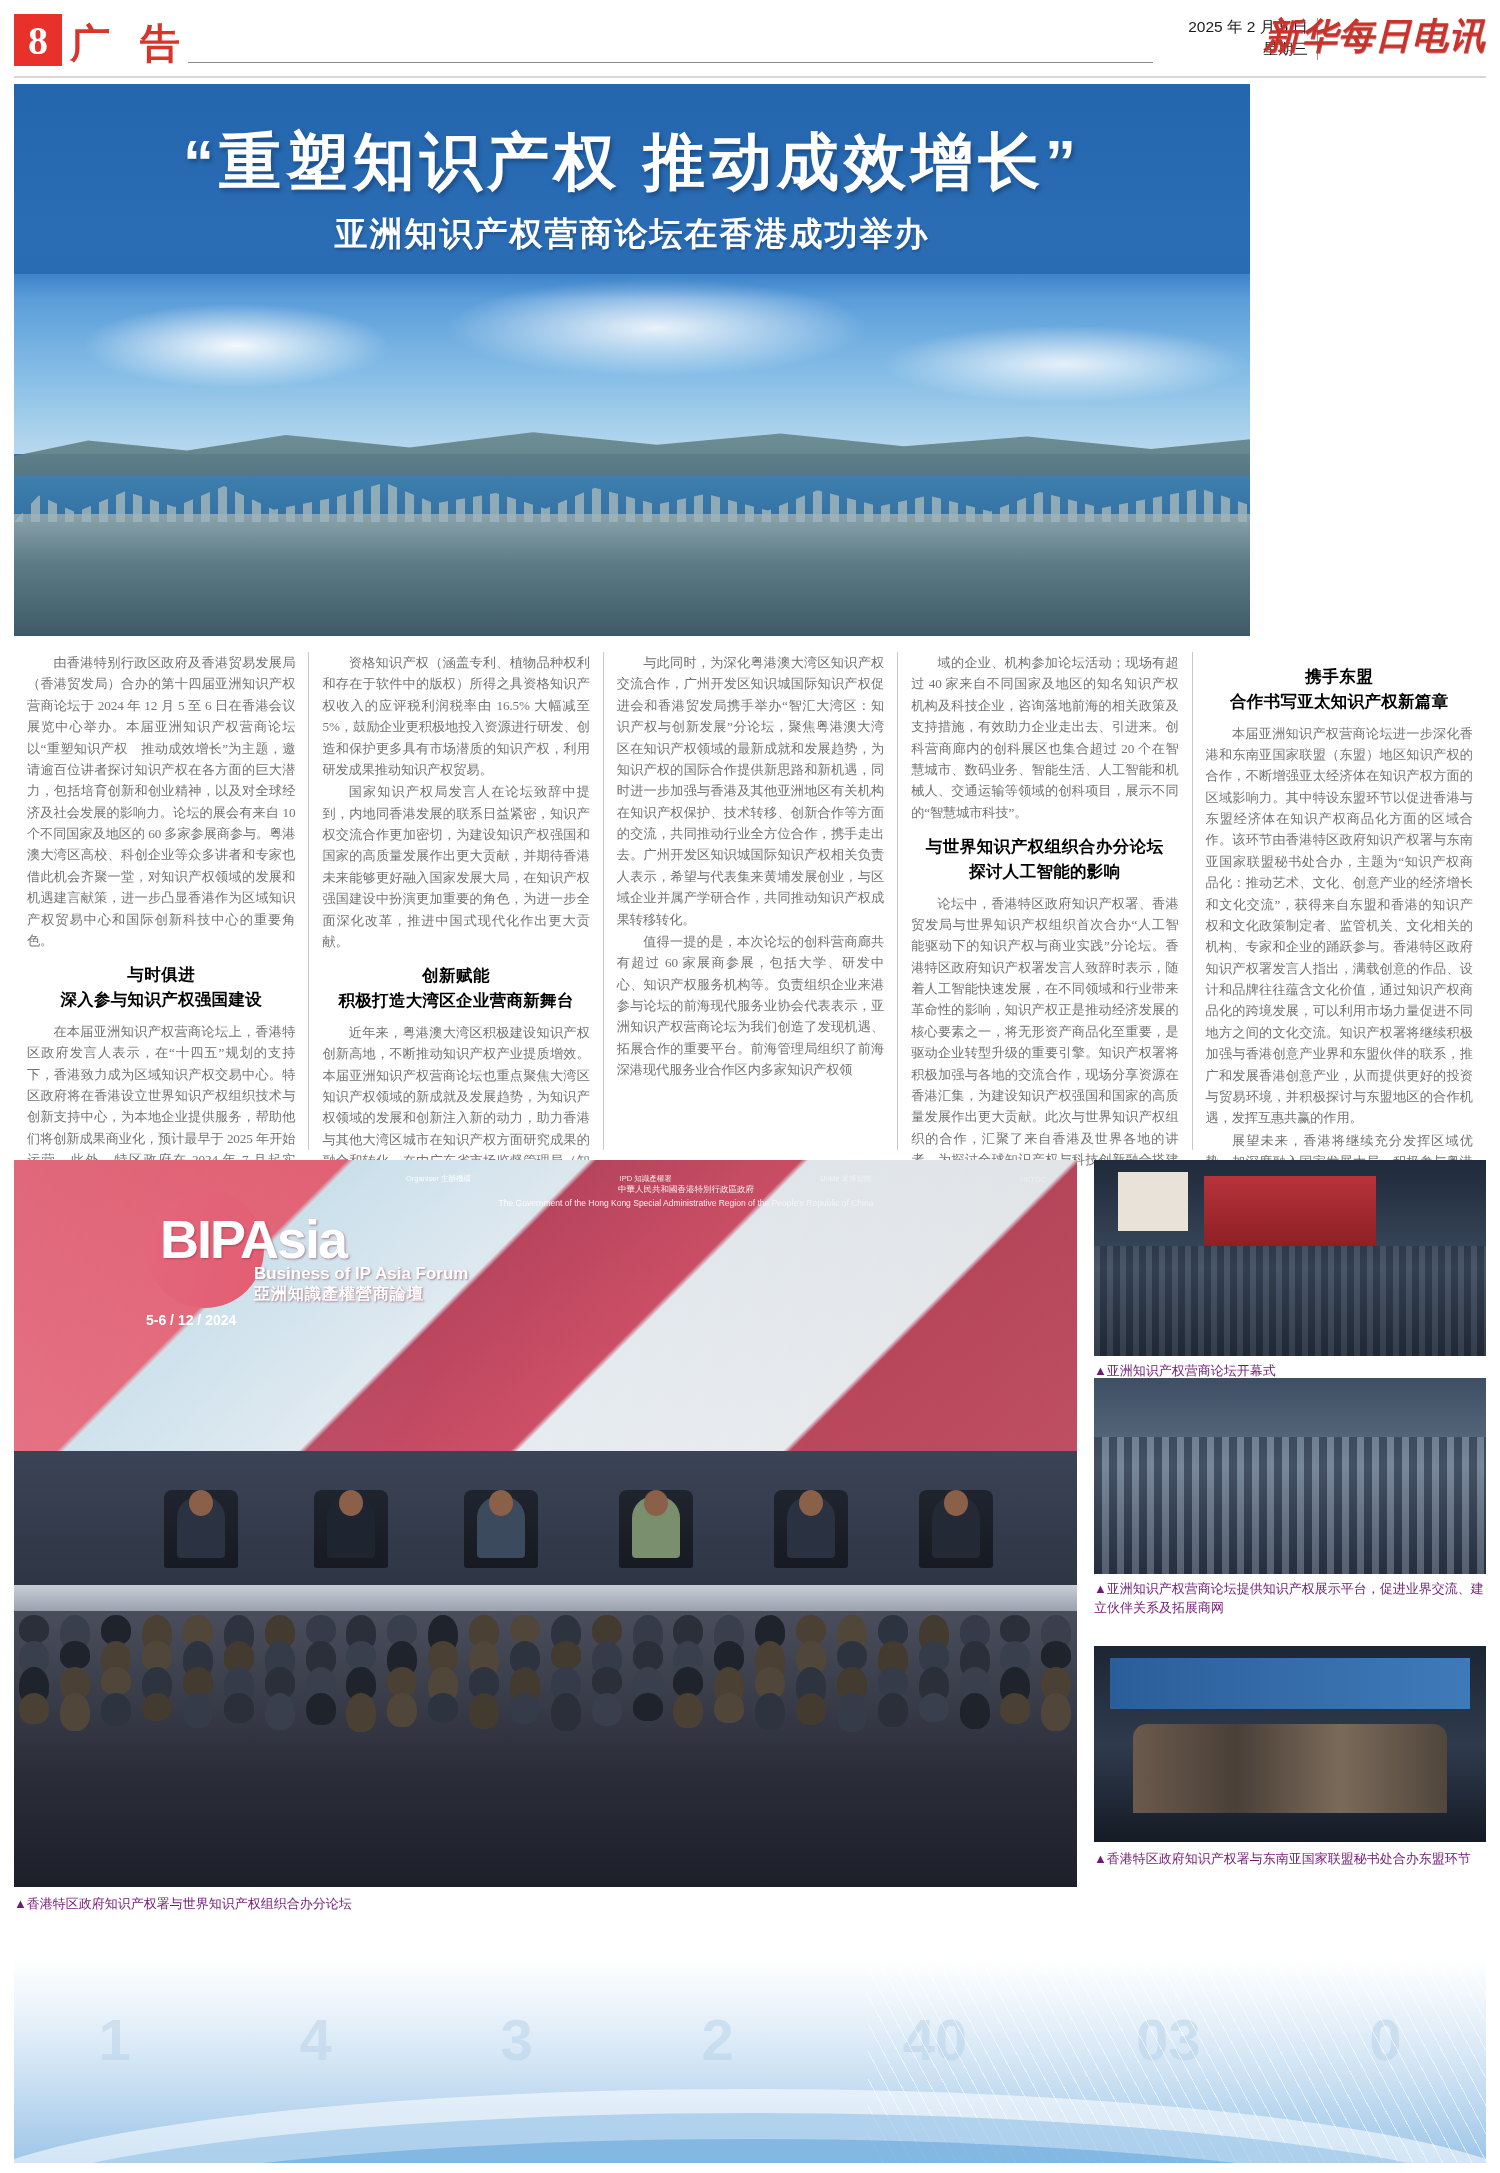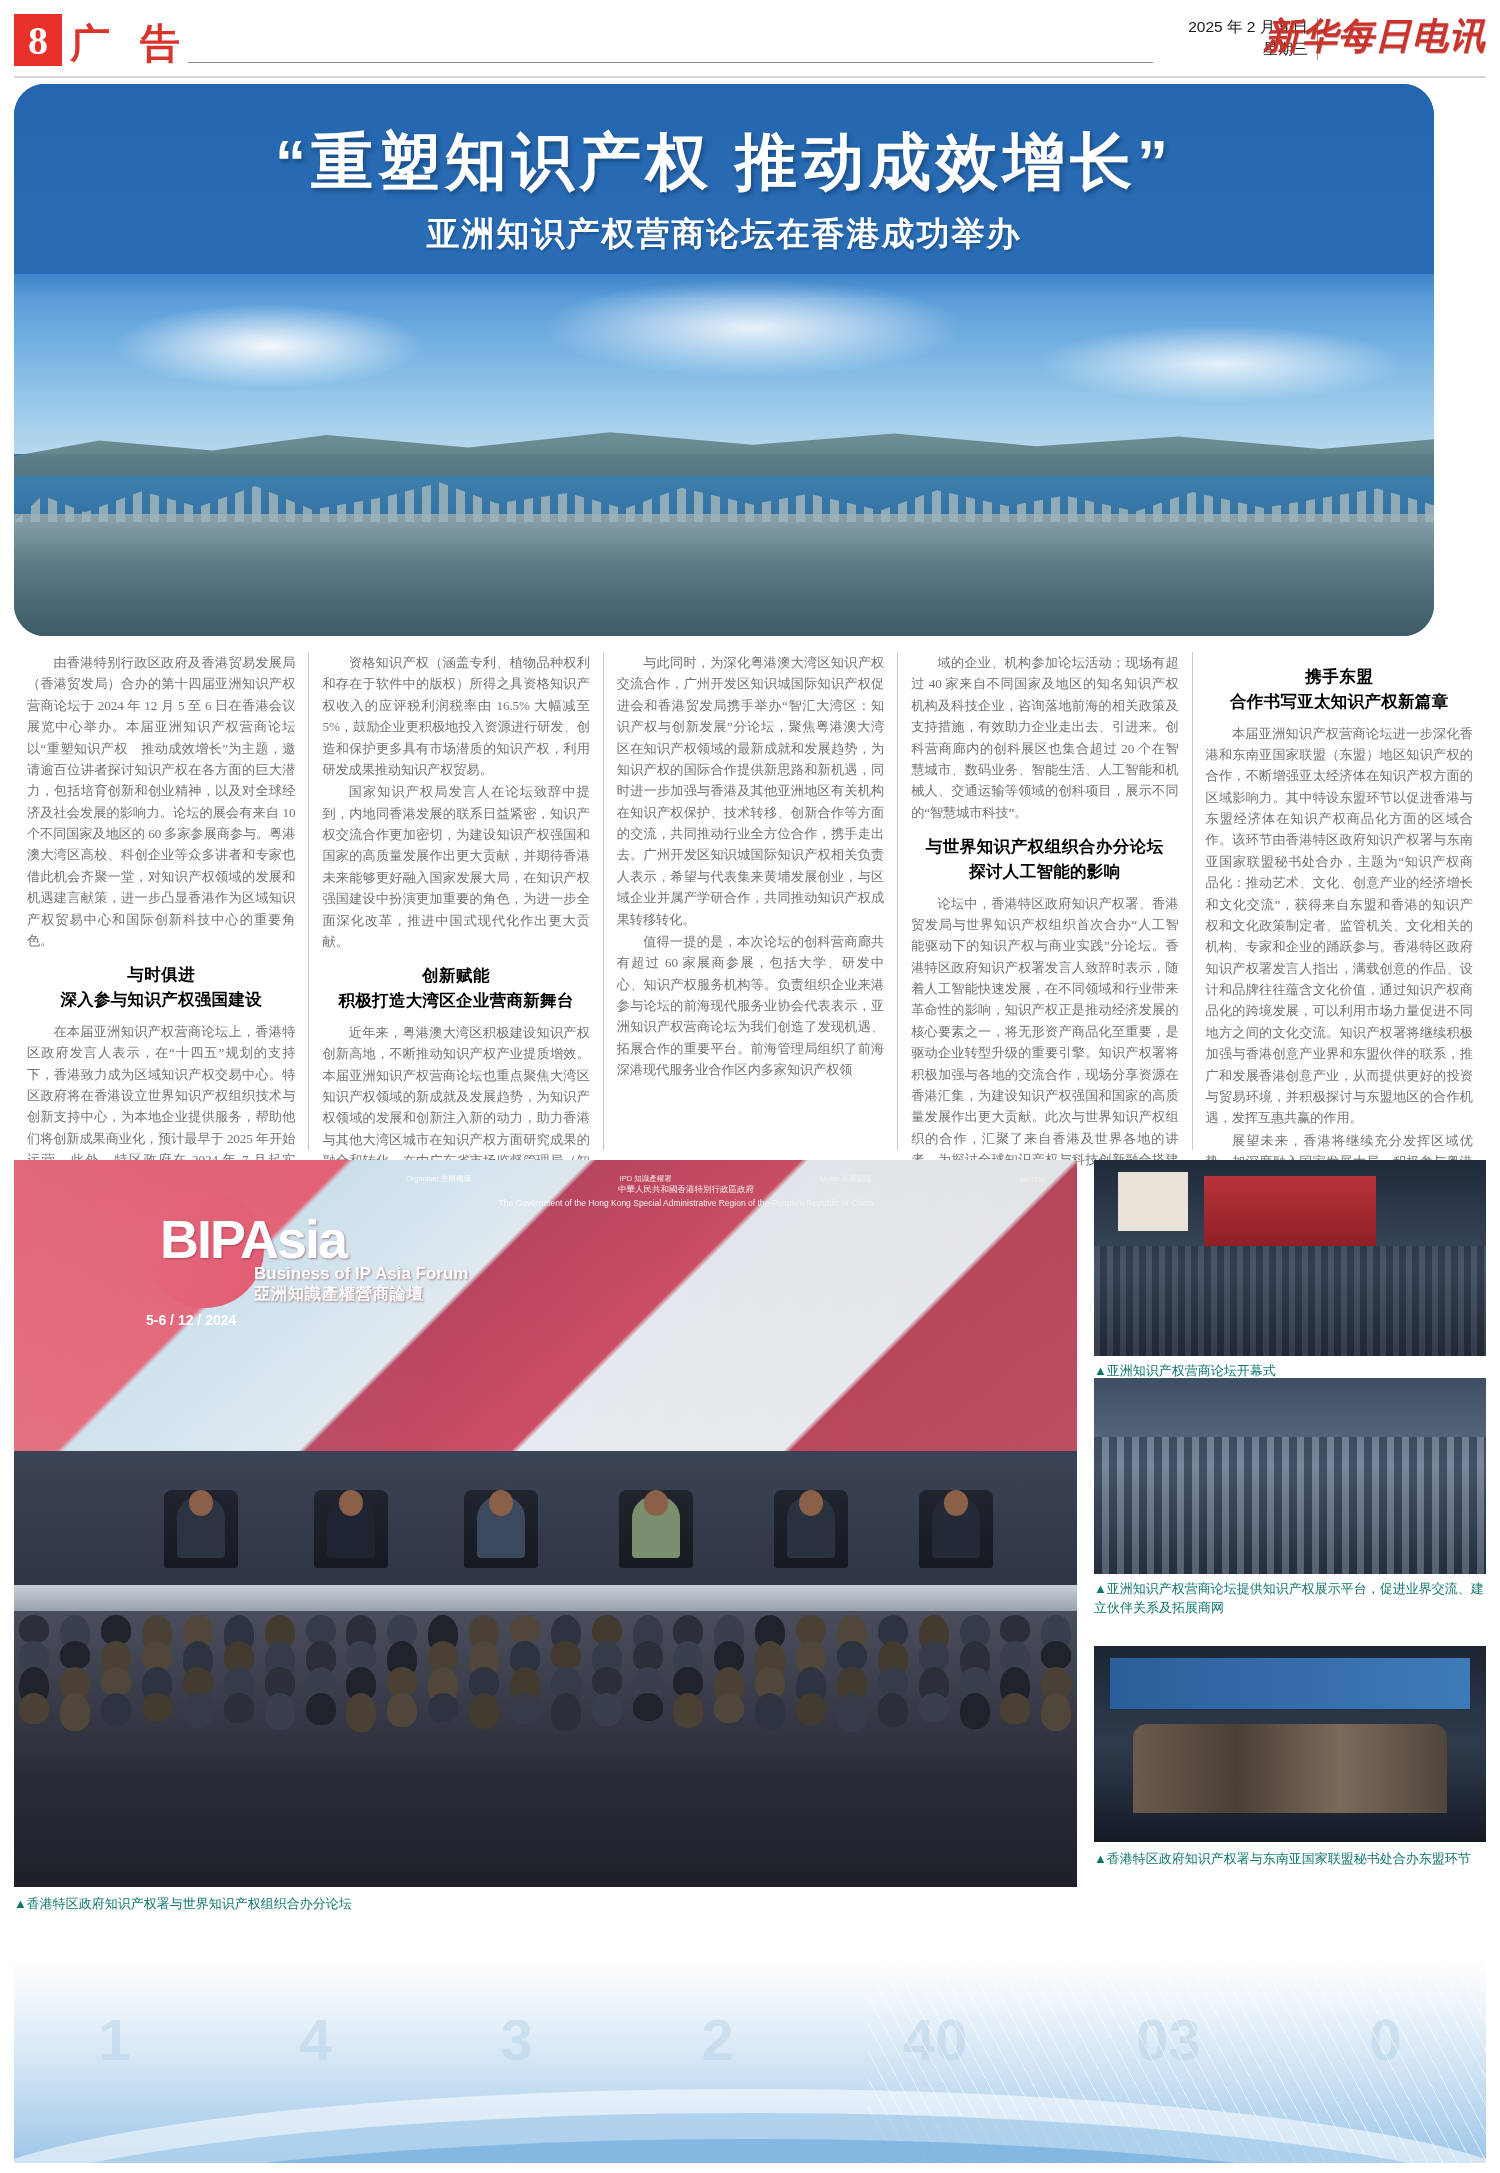--- a/index.html
+++ b/index.html
@@ -51,24 +51,23 @@
     text-shadow: 0.5px 0.5px 0 rgba(160,30,25,.55);
     white-space: nowrap;
   }
   .masthead-bottom-rule {
     position: absolute; left: 14px; top: 76px; width: 1472px; height: 2px;
     background: #d7d7d7;
   }
 
   
   .hero {
-    position: absolute; left: 14px; top: 84px; width: 1420px; height: 552px;
+    position: absolute; left: 14px; top: 84px; width: 1236px; height: 552px;
     overflow: hidden;
     background: linear-gradient(180deg,#1f63ad 0%, #2a6cb4 38%, #2f72ba 44%, #2f72ba 100%);
-    border-radius: 31px;
   }
   .hero-sky {
     position: absolute; left: 0; top: 190px; width: 100%; height: 180px;
     background:
       radial-gradient(ellipse 220px 60px at 18% 40%, rgba(255,255,255,.92), rgba(255,255,255,0) 70%),
       radial-gradient(ellipse 300px 70px at 52% 30%, rgba(255,255,255,.85), rgba(255,255,255,0) 70%),
       radial-gradient(ellipse 260px 55px at 85% 50%, rgba(255,255,255,.8), rgba(255,255,255,0) 70%),
       linear-gradient(180deg,#4d93d6 0%, #85bde6 55%, #b8d9ee 100%);
   }
   .hero-hills {
@@ -253,21 +252,21 @@
   .photo-r3 { position: absolute; left: 1080px; top: 486px; width: 392px; height: 196px;
     background: linear-gradient(180deg,#1c2533 0%, #2f3b4d 50%, #151b25 100%); overflow:hidden; }
   .photo-r3::after { content:""; position:absolute; left:10%; top:40%; width:80%; height:45%;
     background: linear-gradient(90deg,#6b5a4c 0%, #4a4038 33%, #7a6a5a 66%, #50463c 100%);
     border-radius: 14px 14px 0 0; }
   .photo-r3-banner { position:absolute; left:4%; top:6%; width:92%; height:26%;
     background: linear-gradient(90deg,#2a5e9a 0%, #3f7ab8 100%); }
 
   .cap {
     position: absolute;
-    font-size: 13px; line-height: 1.45; color: #0f766e;
+    font-size: 13px; line-height: 1.45; color: #701a75;
     font-family: "Liberation Sans", "DejaVu Sans", sans-serif;
   }
   .cap-r1 { left: 1080px; top: 202px; width: 400px; }
   .cap-r2 { left: 1080px; top: 420px; width: 400px; }
   .cap-r3 { left: 1080px; top: 690px; width: 400px; }
   .cap-main { left: 0px; top: 735px; width: 700px; }
 
   
   .footer {
     position: absolute; left: 14px; top: 1958px; width: 1472px; height: 205px;

